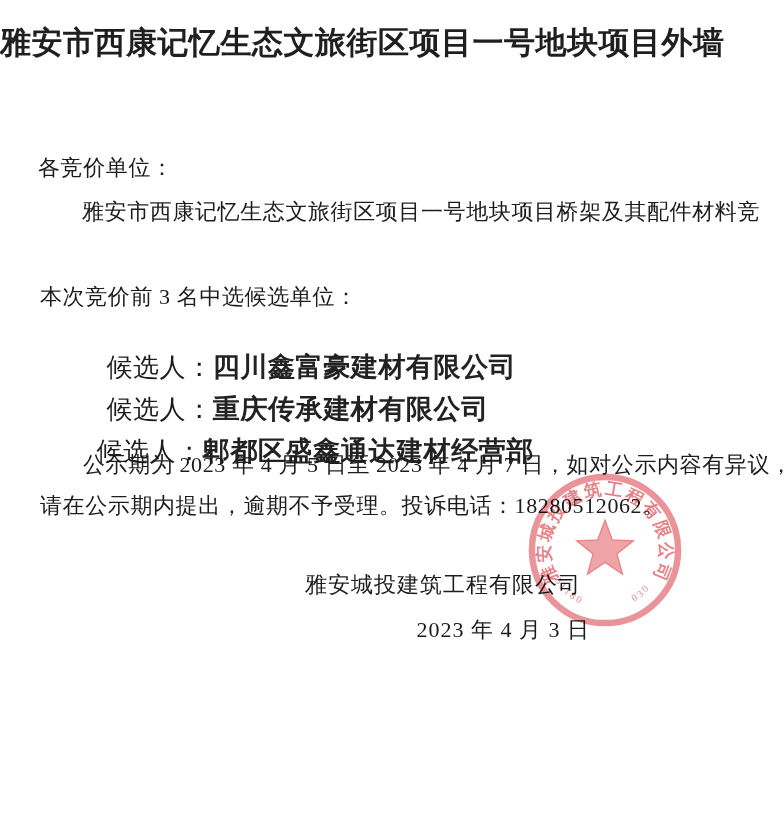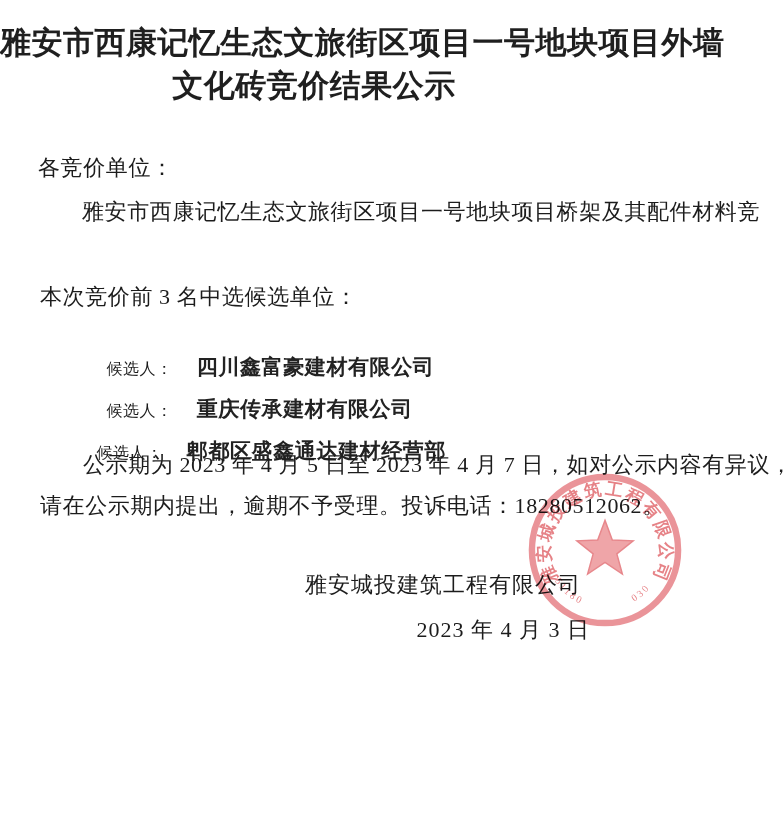--- a/index.html
+++ b/index.html
@@ -29,26 +29,26 @@
     white-space: pre;
   }
   .line {
     position: absolute;
     font-size: 22px;
     line-height: 30px;
     color: #1c1c1c;
     letter-spacing: 0.6px;
     white-space: pre;
   }
-  .cand-label { font-size: 16px; }
+  .cand-label { font-size: 26px; }
   .cand-name {
     font-family: "Liberation Sans", sans-serif;
     font-weight: 700;
-    font-size: 21px;
-    margin-left: 24px;
+    font-size: 27px;
+    margin-left: 0;
     color: #222222;
   }
   .sig {
     position: absolute;
     left: 0;
     text-align: right;
     font-size: 22px;
     letter-spacing: 1px;
     color: #1c1c1c;
     white-space: pre;
@@ -64,21 +64,20 @@
   .seal text {
     font-family: "Liberation Serif", serif;
   }
 </style>
 </head>
 <body>
 
 <div class="page">
 
   <div class="title-line" style="top:24px">雅安市西康记忆生态文旅街区项目一号地块项目外墙</div>
-  <div class="title-line" style="top:67px">文化砖竞价结果公示</div>
 
   <div class="line" style="top:153px; left:38px">各竞价单位：</div>
 
   <div class="line" style="top:197px; left:82px">雅安市西康记忆生态文旅街区项目一号地块项目桥架及其配件材料竞</div>
   <div class="line" style="top:282px; left:40px">本次竞价前 3 名中选候选单位：</div>
 
   <div class="line" style="top:322px; left:82px">
     <span class="cand-label">候选人：</span><span class="cand-name">四川鑫富豪建材有限公司</span>
   </div>
   <div class="line" style="top:364px; left:82px">

